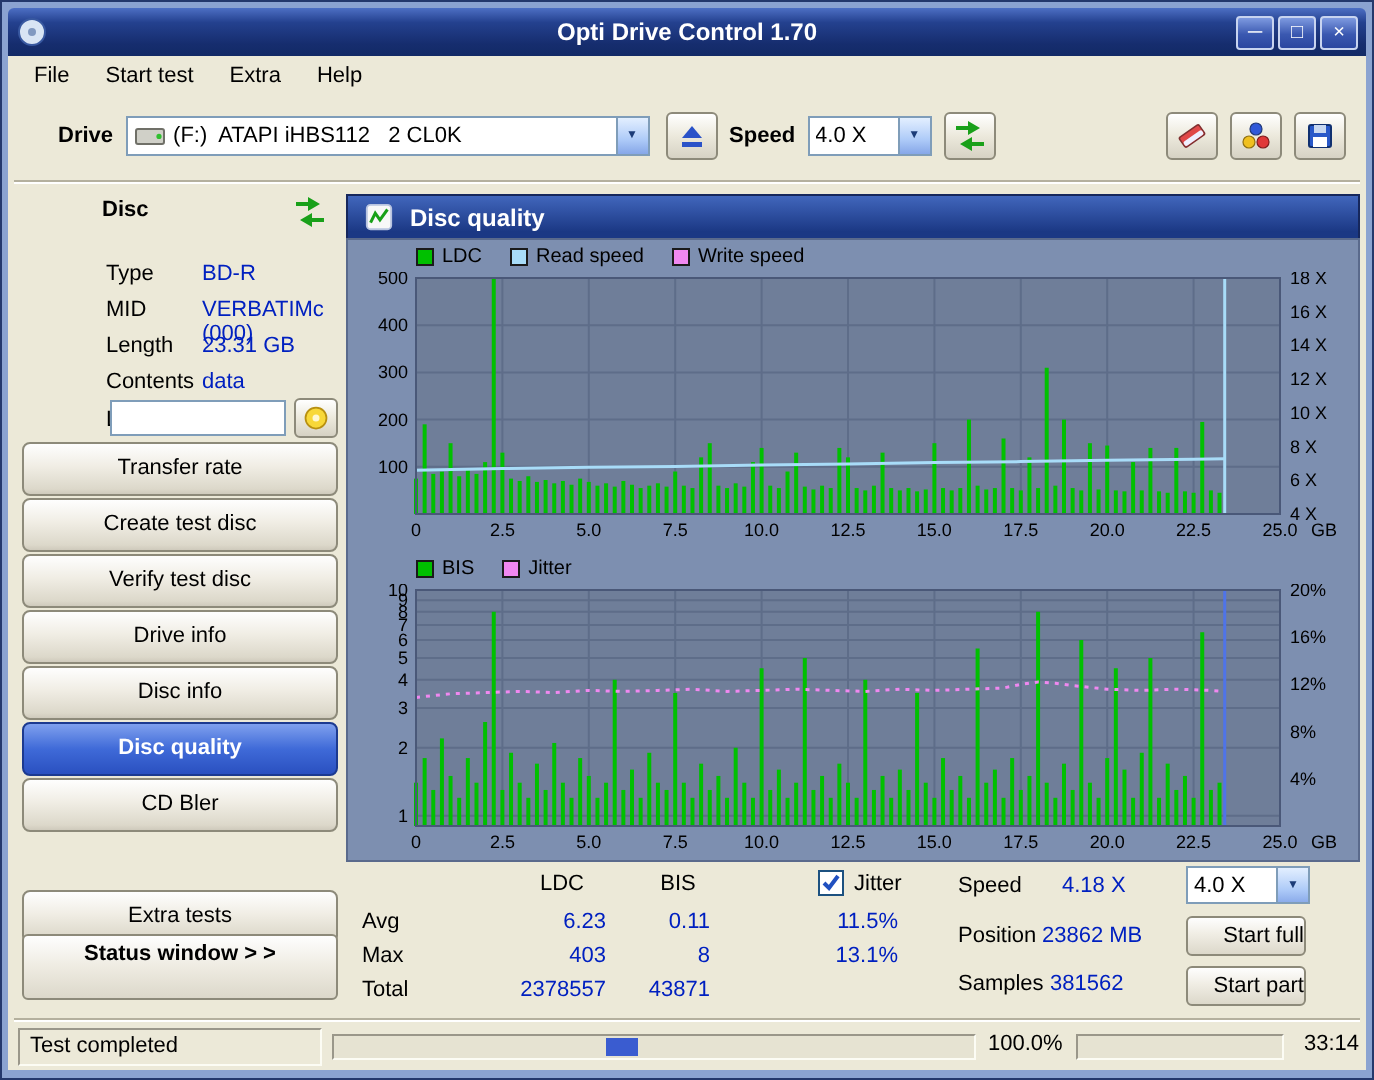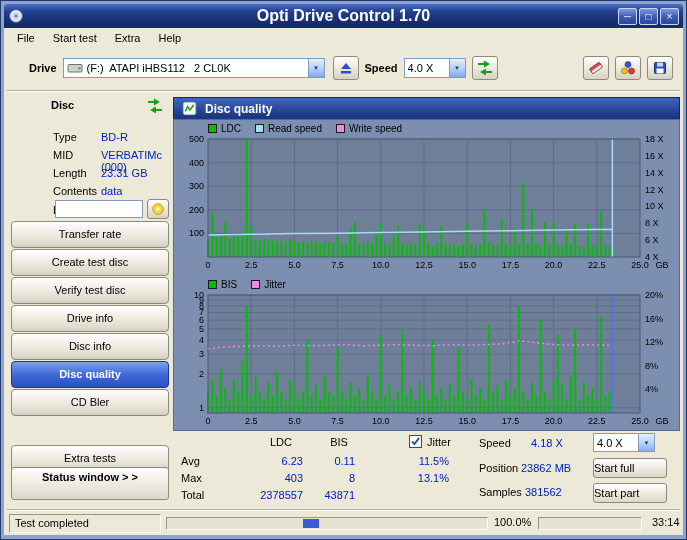--- a/index.html
+++ b/index.html
@@ -5,21 +5,21 @@
   * { box-sizing: border-box; margin: 0; padding: 0; }
   body { background:#c8d4e8; font-family:"Liberation Sans", sans-serif; }
   .win { position:relative; width:687px; height:540px; background:#8ba3d1;
          border:1px solid #24386c; font-size:11px; color:#000; overflow:hidden; }
   .client { position:absolute; left:3px; top:27px; right:3px; bottom:4px; background:#ece9d8; }
 
   
   .titlebar { position:absolute; left:3px; top:3px; right:3px; height:24px;
     background:linear-gradient(180deg,#4d6fc4 0%,#24418f 30%,#162d6e 75%,#122a66 100%);
     border-radius:3px 3px 0 0; display:flex; align-items:center; padding:0 4px; }
-  .title { position:absolute; left:0; right:0; text-align:center; color:#fff; font-size:16px; font-weight:bold; }
+  .title { position:absolute; left:0; right:0; text-align:center; color:#fff; font-size:12px; font-weight:bold; }
   .winbtns { margin-left:auto; display:flex; gap:2px; z-index:1; }
   .wbtn { width:19px; height:17px; border:1px solid #c8d4f0; border-radius:2px; color:#fff;
     background:linear-gradient(180deg,#7e9ae0,#3a58b0 55%,#2a46a0); font-size:10px; line-height:15px; text-align:center; cursor:default; }
 
   
   .menubar { position:absolute; left:3px; top:27px; right:3px; height:20px; display:flex; align-items:center; padding-left:4px; }
   .menu-item { padding:2px 9px; }
   .toolbar { position:absolute; left:3px; top:47px; right:3px; height:40px; display:flex; align-items:center; padding:0 10px 0 25px; }
   .lbl-b { font-weight:bold; margin-right:6px; }
   .combo { height:20px; background:#fff; border:1px solid #7f9db9; display:flex; align-items:center; padding-left:3px; overflow:hidden; }
@@ -76,21 +76,21 @@
   .rl { left:8px; } .r1 { top:24px; } .r2 { top:41px; } .r3 { top:58px; }
   .vldc { left:74px; width:56px; text-align:right; }
   .vbis { left:132px; width:50px; text-align:right; }
   .vjit { left:228px; width:48px; text-align:right; }
   .kl { left:306px; }
   .k1 { top:6px; } .k2 { top:31px; } .k3 { top:55px; }
   .vspeed { left:358px; top:6px; }
   .vpos { left:348px; top:31px; }
   .vsamp { left:352px; top:55px; }
   .mini-combo { position:absolute; left:420px; top:2px; width:62px; height:19px; }
-  .pbtn { position:absolute; left:420px; width:74px; height:20px; line-height:18px; text-align:left;
+  .pbtn { position:absolute; left:420px; width:60px; height:20px; line-height:18px; text-align:right;
     background:linear-gradient(180deg,#fefefe,#f0ede4 45%,#dcd8ca); border:1px solid #8d8a7a; border-radius:3px; }
   .pb1 { top:27px; } .pb2 { top:52px; }
 
   
   .groove2 { position:absolute; left:6px; top:508px; right:6px; height:2px; border-top:1px solid #b4b09e; border-bottom:1px solid #fff; }
   .statusbar { position:absolute; left:3px; top:510px; right:3px; height:26px; }
   .statusbar .abs { position:absolute; }
   .sunk { border:1px solid; border-color:#9a978a #fcfcf4 #fcfcf4 #9a978a; background:#ece9d8; }
   .st-text { left:5px; top:3px; width:152px; height:19px; padding:2px 5px; }
   .track { left:162px; top:6px; width:322px; height:13px; background:#e6e3d2; }

